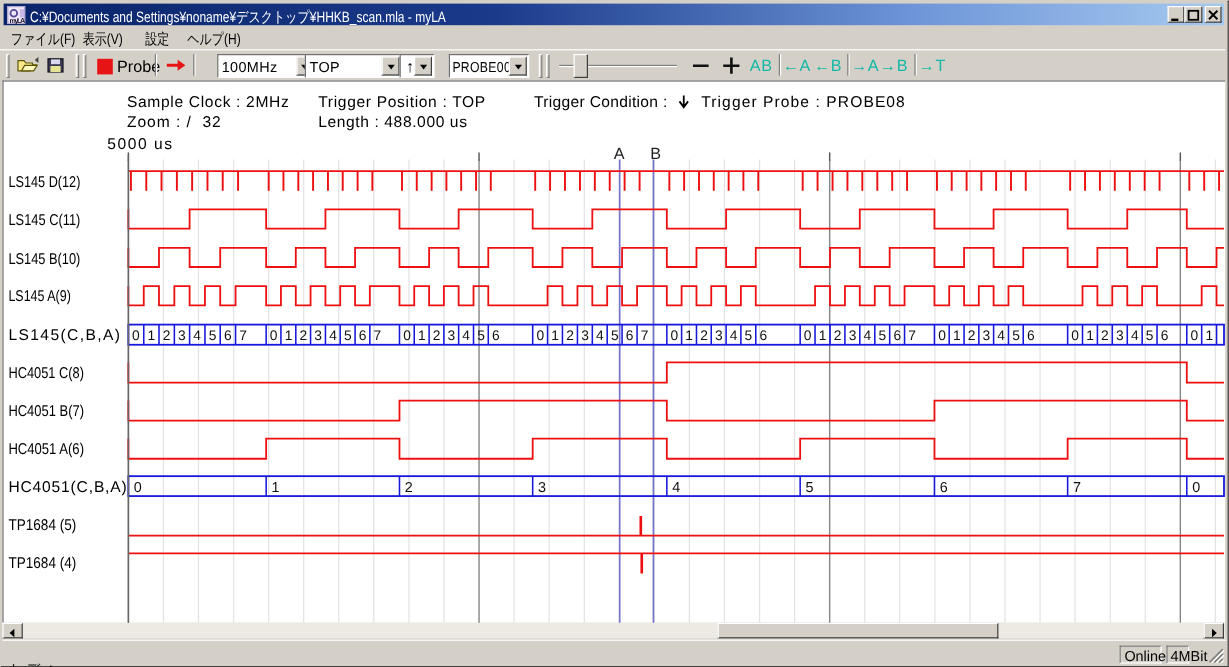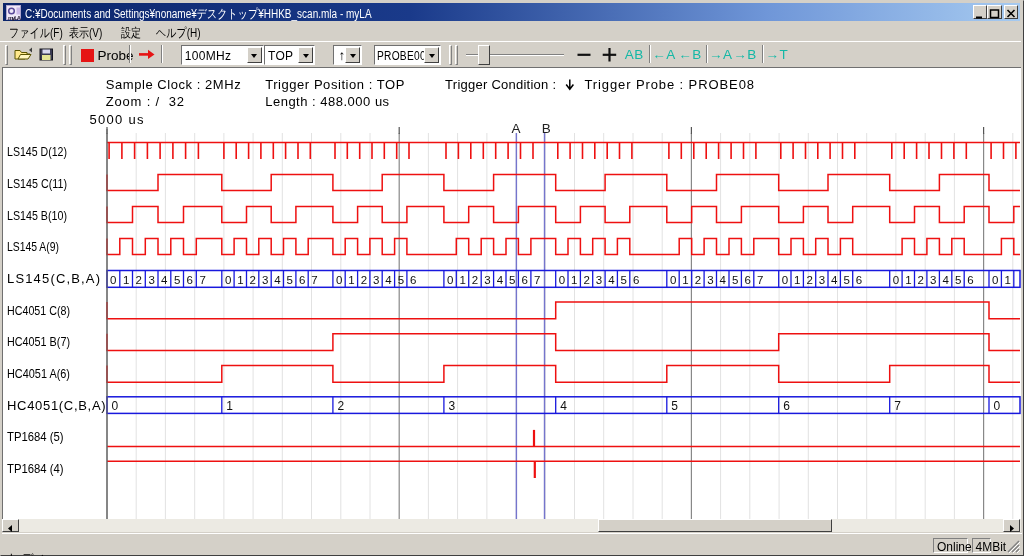--- a/index.html
+++ b/index.html
@@ -84,21 +84,21 @@
   <div class="tsep" style="left:129px;"></div>
   <svg style="position:absolute;left:138px;top:7px;" width="18" height="12">
     <line x1="1" y1="5.4" x2="11" y2="5.4" stroke="#e61414" stroke-width="2.6"></line>
     <path d="M10,0.8 L16.5,5.4 L10,10 Z" fill="#e61414"></path>
   </svg>
   <div class="tsep" style="left:161px;"></div>
   <div class="combo" style="left:180.8px;width:83px;">
       <span class="cf">100MHz</span>
       <span class="cb"></span>
     </div>
-  <div class="combo" style="left:264px;width:51px;">
+  <div class="combo" style="left:254px;width:81px;">
       <span class="cf">TOP</span>
       <span class="cb"></span>
     </div>
   <div class="combo" style="left:333.4px;width:29px;">
       <span class="cf" style="font-size:13.5px;top:2.5px;left:4px;font-weight:bold;">↑</span>
       <span class="cb"></span>
     </div>
   <div class="combo" style="left:373.8px;width:67.5px;">
       <span class="cf" style="left:2px;transform:scaleX(0.85);transform-origin:left;">PROBE00</span>
       <span class="cb"></span>

